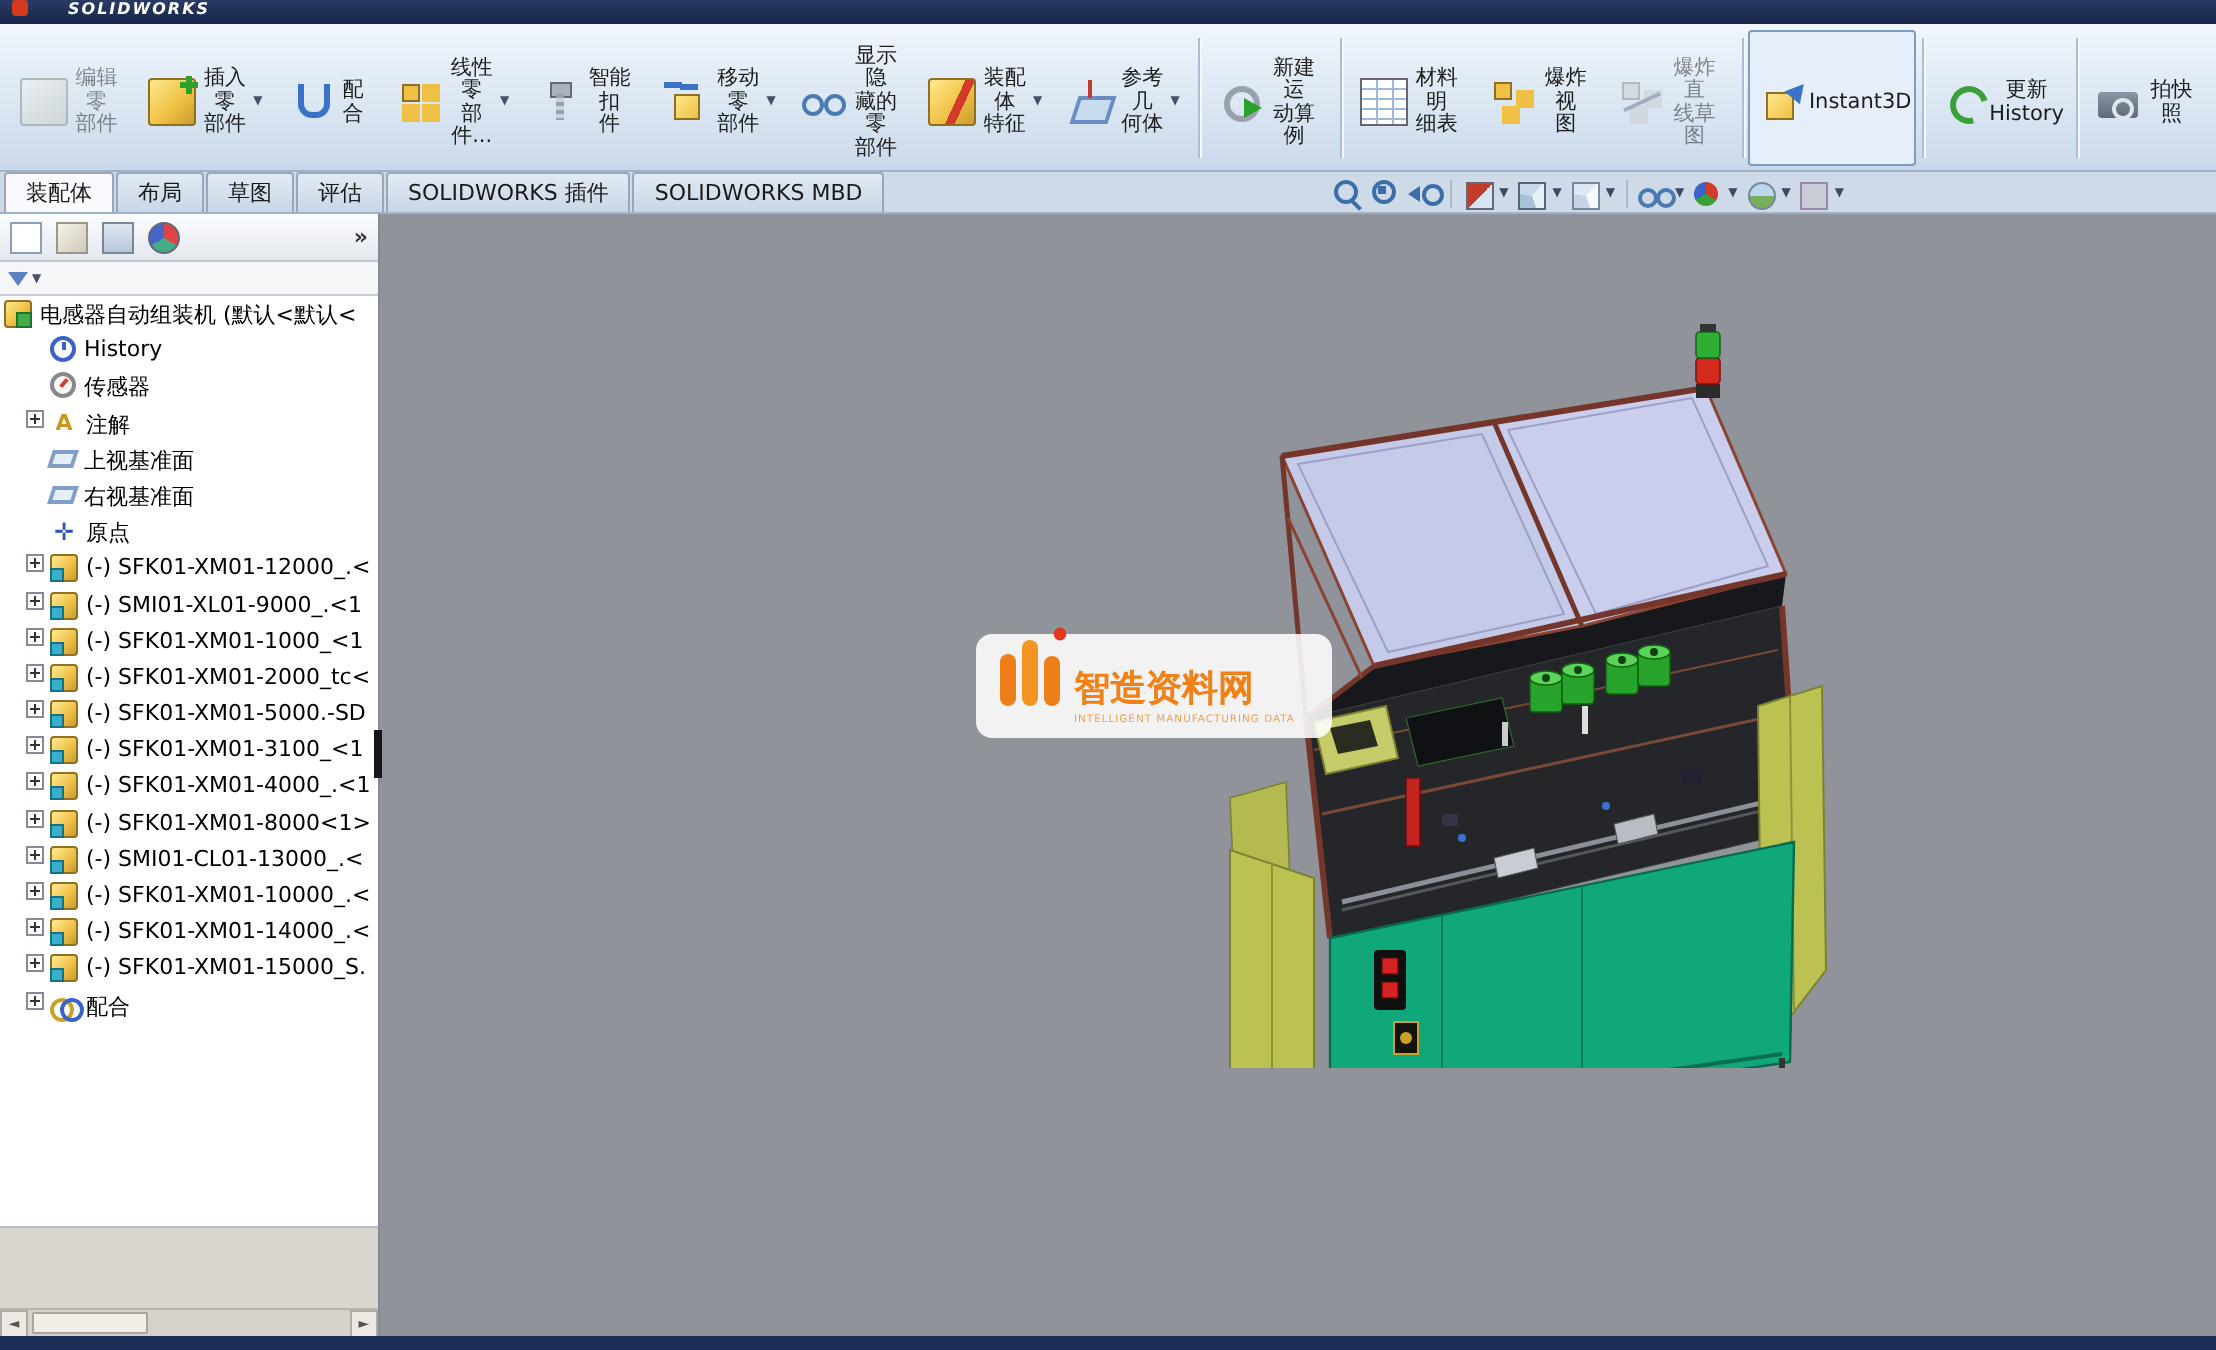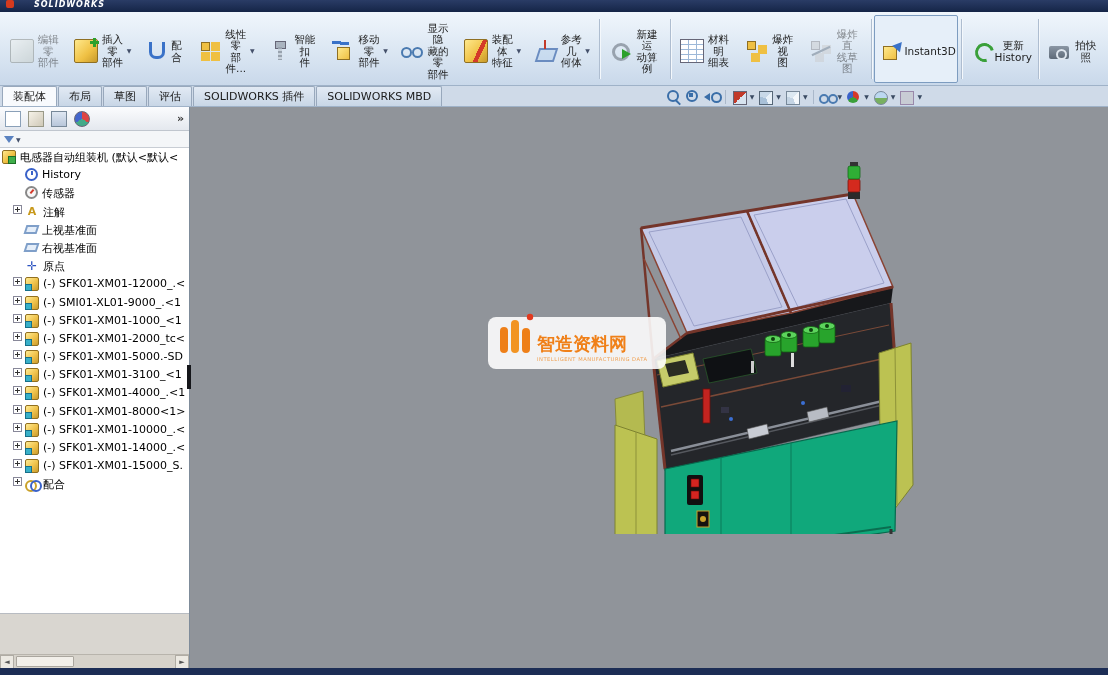--- a/index.html
+++ b/index.html
@@ -326,20 +326,25 @@
       <span class="tlabel">(-) SFK01-XM01-4000_.&lt;1</span>
     </div>
     <div class="trow ind1">
       <span class="exp"></span>
       <span class="tico tico-part"></span>
       <span class="tlabel">(-) SFK01-XM01-8000&lt;1&gt;</span>
     </div>
     <div class="trow ind1">
       <span class="exp"></span>
       <span class="tico tico-part"></span>
+      <span class="tlabel">(-) SMI01-CL01-13000_.&lt;</span>
+    </div>
+    <div class="trow ind1">
+      <span class="exp"></span>
+      <span class="tico tico-part"></span>
       <span class="tlabel">(-) SFK01-XM01-10000_.&lt;</span>
     </div>
     <div class="trow ind1">
       <span class="exp"></span>
       <span class="tico tico-part"></span>
       <span class="tlabel">(-) SFK01-XM01-14000_.&lt;</span>
     </div>
     <div class="trow ind1">
       <span class="exp"></span>
       <span class="tico tico-part"></span>

